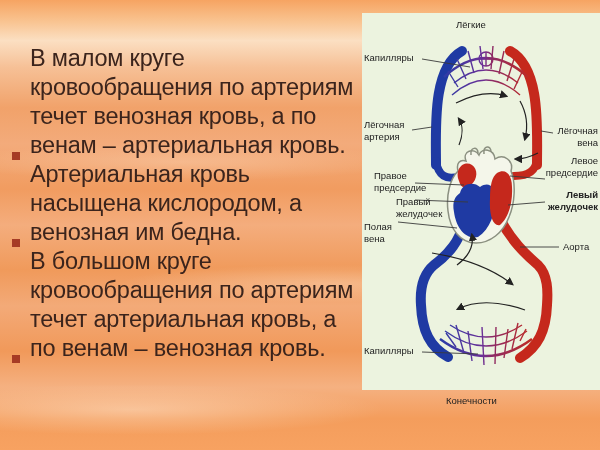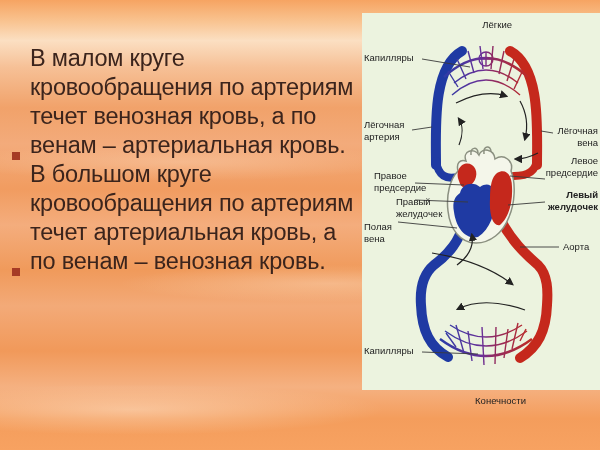--- a/index.html
+++ b/index.html
@@ -40,34 +40,40 @@
     position:absolute;left:362px;top:13px;width:238px;height:377px;
     background:#ecf3df;
   }
   .panel svg{position:absolute;left:0;top:0;}
   .dlabel{
     position:absolute;
     font-size:9.5px;line-height:12px;color:#222;
     white-space:pre-line;
   }
   .tr{text-align:right;}
-  .tc{text-align:right;}
+  .tc{text-align:left;}
 </style>
 </head>
 <body>
 
 <div class="slide">
 
   <div class="text-block">
     <div class="bullet">
       <span class="marker"></span>
       <span class="btext">В малом круге
 кровообращения по артериям
 течет венозная кровь, а по
 венам – артериальная кровь.</span>
+    </div>
+    <div class="bullet">
+      <span class="marker"></span>
+      <span class="btext">Артериальная кровь
+насыщена кислородом, а
+венозная им бедна.</span>
     </div>
     <div class="bullet">
       <span class="marker"></span>
       <span class="btext">В большом круге
 кровообращения по артериям
 течет артериальная кровь, а
 по венам – венозная кровь.</span>
     </div>
   </div>
 

